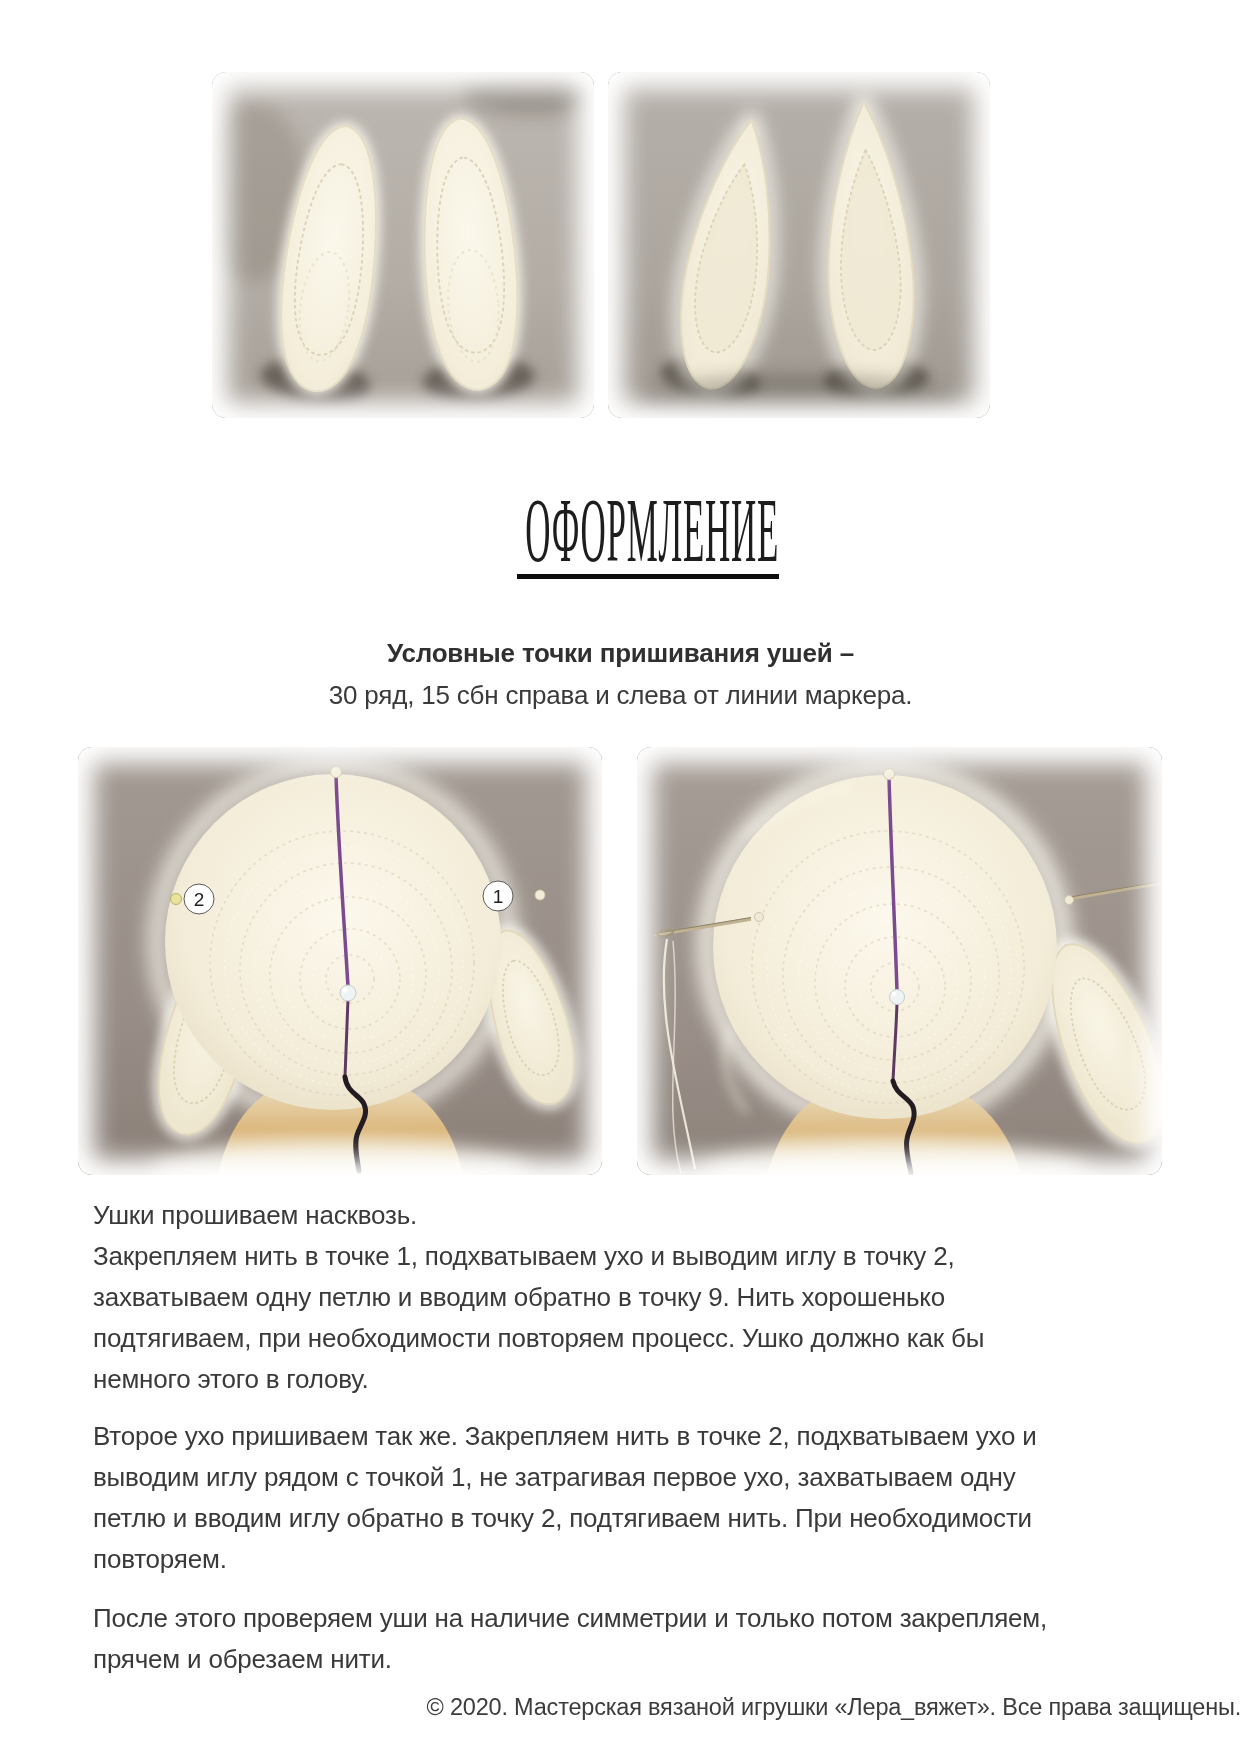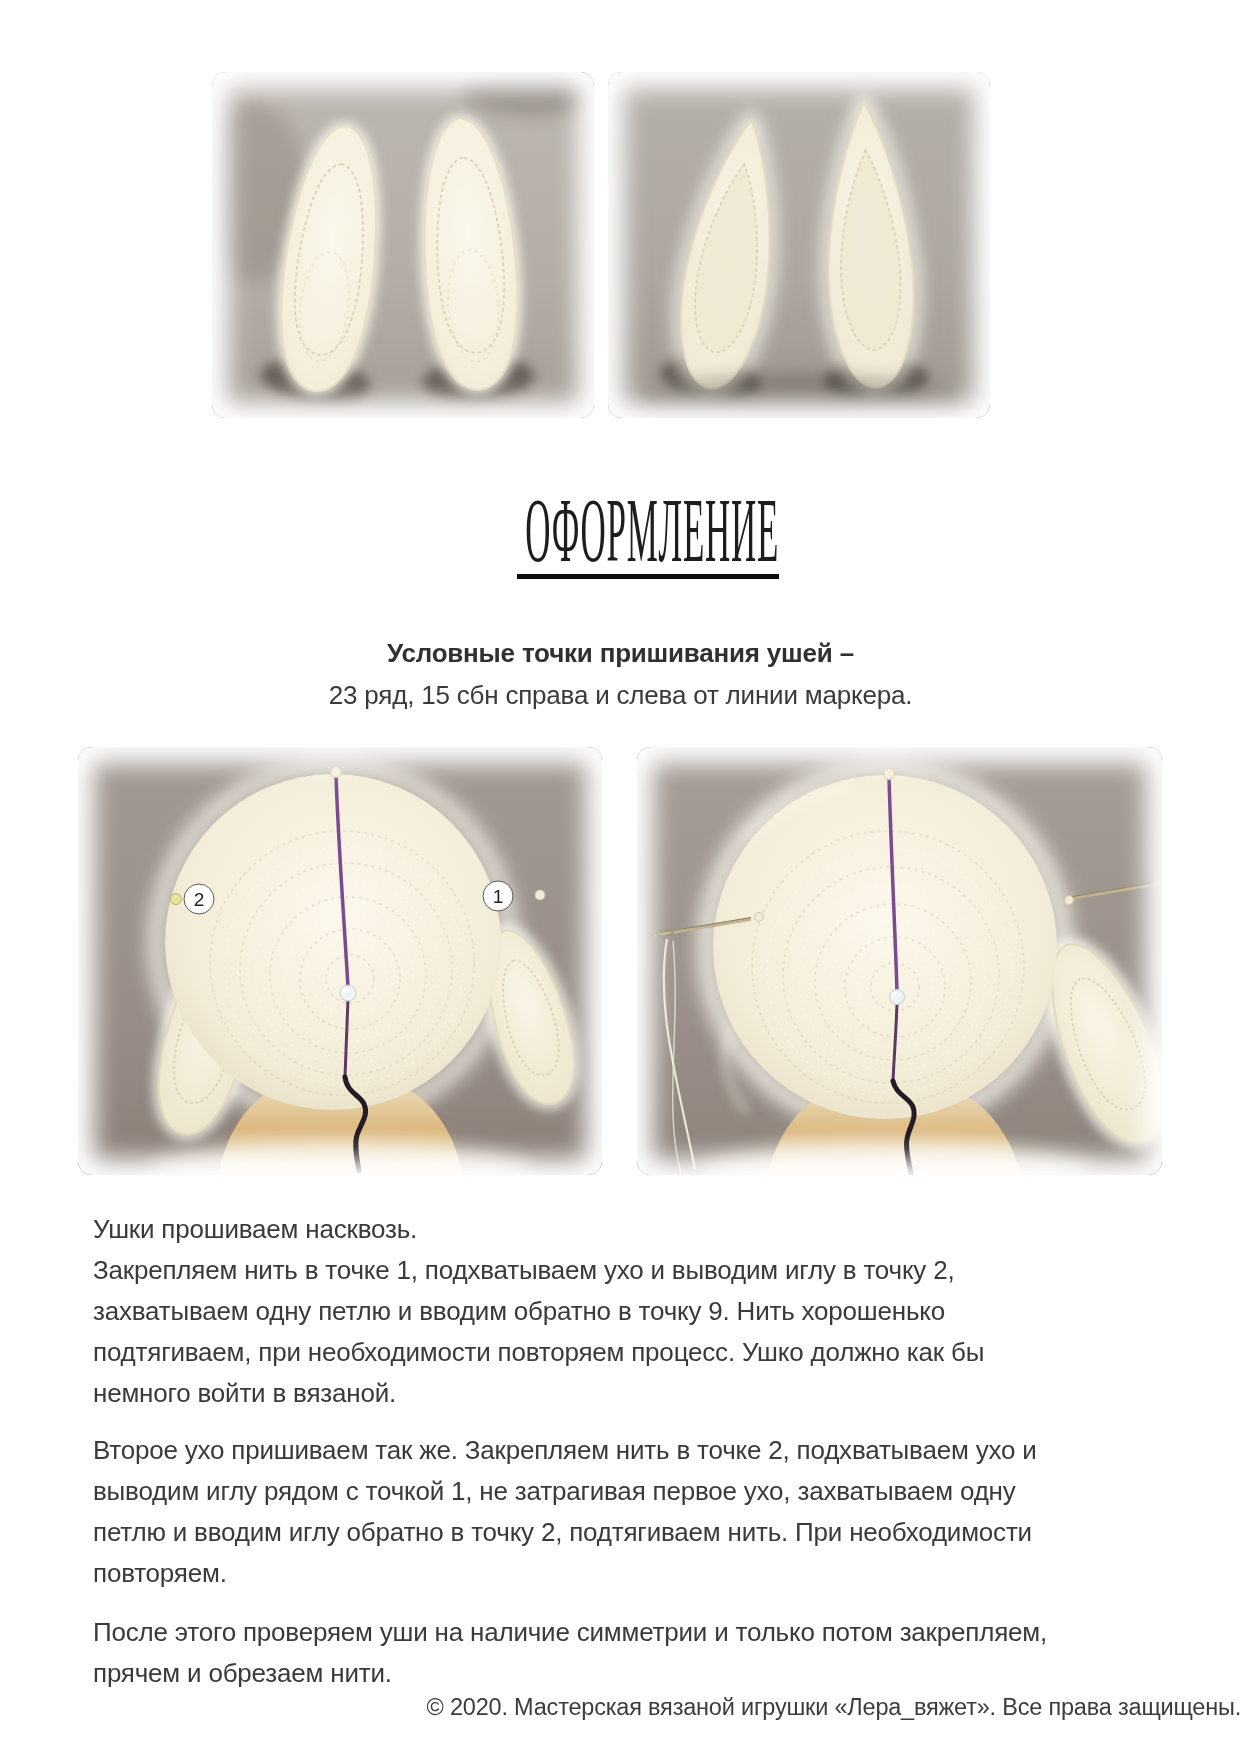--- a/index.html
+++ b/index.html
@@ -30,21 +30,21 @@
   }
   .title-underline{position:absolute;left:517px;top:574px;width:262px;height:5px;background:#0d0d0d;}
   
   .intro-line{position:absolute;left:0;width:100%;text-align:center;
     font-size:26px;line-height:34px;white-space:nowrap;letter-spacing:-0.2px;color:#3a3a3a;}
   .il1{top:594px;}
   .il2{top:636px;font-weight:bold;color:#303030;}
   .il3{top:678px;}
   
   .body-text{position:absolute;top:1195px;left:93px;right:80px;}
-  .para{margin:14px 0 16px 0;}
+  .para{margin:0 0 16px 0;}
   .para.p3{margin-top:18px;}
   .line{font-size:26px;line-height:41px;white-space:nowrap;letter-spacing:-0.2px;color:#3a3a3a;}
   
   .footer{position:absolute;top:1694px;left:0;width:100%;text-align:right;
     font-size:23.5px;color:#3c3c3c;letter-spacing:-0.2px;white-space:nowrap;}
 </style>
 </head>
 <body>
 
 <div class="page">
@@ -131,21 +131,21 @@
     </svg>
     <div class="vignette"></div>
   </div>
 
   <div class="title-wrap">
     <span class="title-text">ОФОРМЛЕНИЕ</span>
   </div>
   <div class="title-underline"></div>
 
   <div class="intro-line il2">Условные точки пришивания ушей –</div>
-  <div class="intro-line il3">23 ряд, 15 сбн справа и слева от линии маркера.</div>
+  <div class="intro-line il3">30 ряд, 15 сбн справа и слева от линии маркера.</div>
 
   <div class="photo ph-midleft">
     <svg width="524" height="428" viewBox="0 0 524 428">
       <defs>
         <linearGradient id="c_bg" x1="0" y1="0" x2="0" y2="1">
           <stop offset="0" stop-color="#a29992"></stop>
             <stop offset="0.65" stop-color="#978d86"></stop>
             <stop offset="1" stop-color="#8b8078"></stop>
         </linearGradient>
         <radialGradient id="c_head" cx="0.52" cy="0.42" r="0.72">
@@ -313,21 +313,21 @@
     </svg>
     <div class="vignette"></div>
   </div>
 
   <div class="body-text">
     <div class="para p1">
       <div class="line">Ушки прошиваем насквозь.</div>
       <div class="line">Закрепляем нить в точке 1, подхватываем ухо и выводим иглу в точку 2,</div>
       <div class="line">захватываем одну петлю и вводим обратно в точку 9. Нить хорошенько</div>
       <div class="line">подтягиваем, при необходимости повторяем процесс. Ушко должно как бы</div>
-      <div class="line">немного войти в вязаной.</div>
+      <div class="line">немного этого в голову.</div>
     </div>
     <div class="para p2">
       <div class="line">Второе ухо пришиваем так же. Закрепляем нить в точке 2, подхватываем ухо и</div>
       <div class="line">выводим иглу рядом с точкой 1, не затрагивая первое ухо, захватываем одну</div>
       <div class="line">петлю и вводим иглу обратно в точку 2, подтягиваем нить. При необходимости</div>
       <div class="line">повторяем.</div>
     </div>
     <div class="para p3">
       <div class="line">После этого проверяем уши на наличие симметрии и только потом закрепляем,</div>
       <div class="line">прячем и обрезаем нити.</div>

